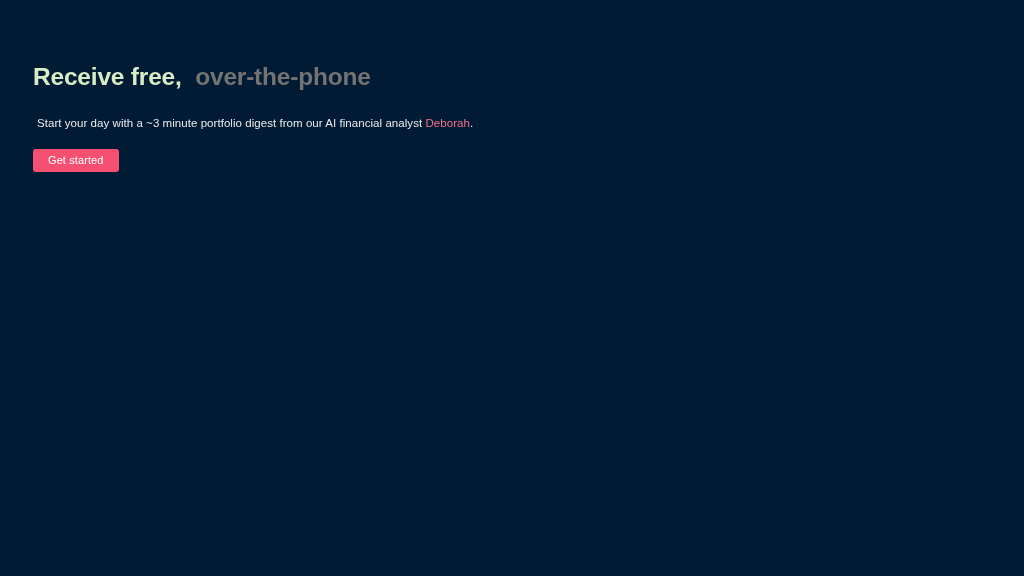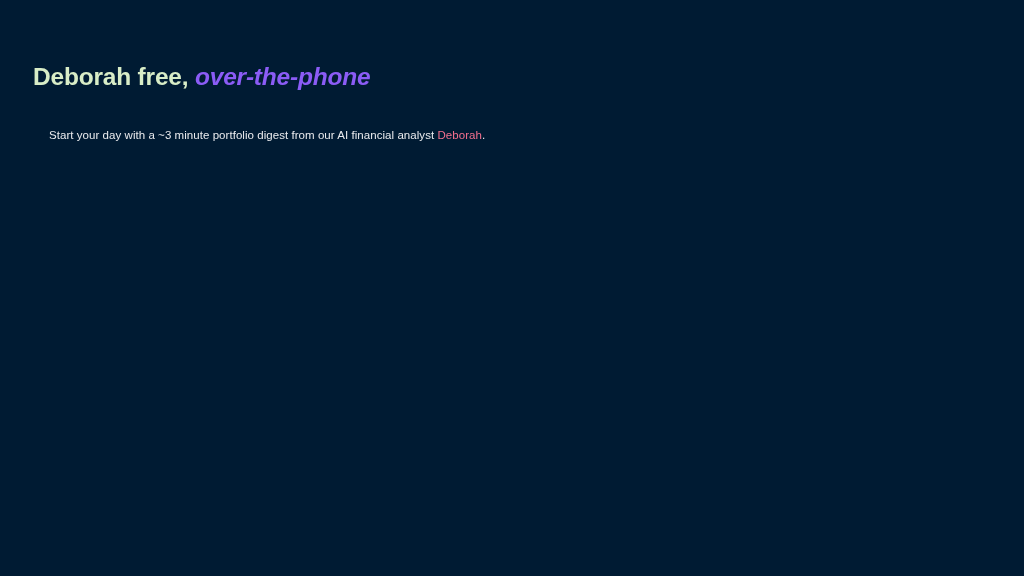--- a/index.html
+++ b/index.html
@@ -34,27 +34,27 @@
     margin: 0;
     font-size: 24.5px;
     line-height: 26px;
     font-weight: 700;
     letter-spacing: -0.2px;
     color: #d8edc7;
     white-space: normal;
   }
 
   .hero-heading .accent {
-    color: #8b5cf6;
-    font-style: italic;
+    color: #737373;
     font-weight: 700;
+    margin-left: 7px;
   }
 
   .hero-sub {
-    margin: 16px;
+    margin: 4px;
     padding-top: 22px;
     font-size: 11.5px;
     line-height: 15px;
     font-weight: 400;
     color: #e9ebee;
     letter-spacing: 0.05px;
   }
 
   .hero-sub .name {
     color: #f4708f;
@@ -84,20 +84,23 @@
     white-space: nowrap;
   }
 </style>
 </head>
 <body>
 
 <div class="page">
 
   <section class="hero">
 
-    <h1 class="hero-heading"><span>Deborah free, </span><span class="accent">over-the-phone</span><br></h1>
+    <h1 class="hero-heading"><span>Receive free, </span><span class="accent">over-the-phone</span><br></h1>
 
     <p class="hero-sub"><span>Start your day with a ~3 minute portfolio digest from our AI financial analyst </span><span class="name">Deborah</span><span>.</span></p>
 
+    <div class="cta-row">
+      <button class="cta-button" type="button">Get started</button>
+    </div>
 
   </section>
 
 </div>
 
 </body></html>

